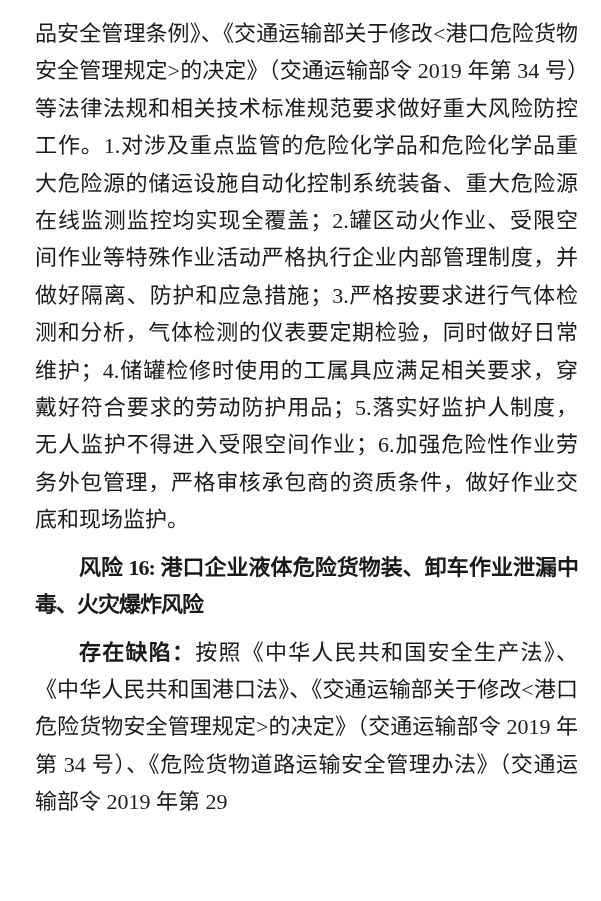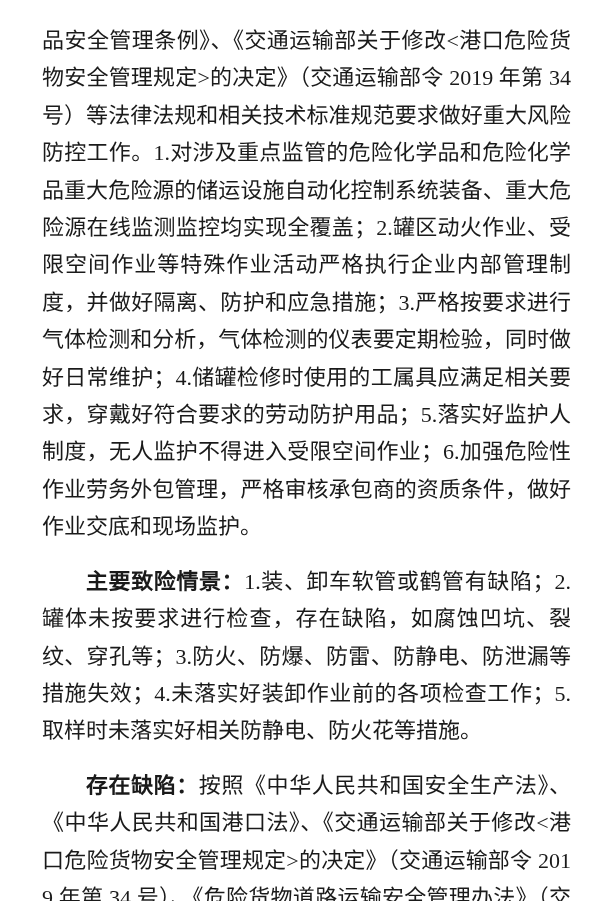--- a/index.html
+++ b/index.html
@@ -15,37 +15,37 @@
     height: 901px;
     padding: 5px 13px 0 25px;
     overflow: hidden;
     background: #ffffff;
     color: #1a1a1a;
     font-family: "Liberation Serif", "DejaVu Serif", serif;
     font-size: 22px;
     line-height: 37.4px;
   }
   .para {
-    margin: 17px;
+    margin: 10px;
     text-align: justify;
     text-justify: inter-ideograph;
     word-break: break-all;
   }
   .indent { text-indent: 2em; }
   .heading {
     font-weight: bold;
     letter-spacing: -1px;
   }
   .bold-label { font-weight: bold; }
 </style>
 </head>
 <body style="background: rgb(255, 255, 255);">
 
 <div class="page" style="background: rgb(255, 255, 255); color: rgb(26, 26, 26);">
 
   <p class="para">品安全管理条例》、《交通运输部关于修改&lt;港口危险货物安全管理规定&gt;的决定》（交通运输部令 2019 年第 34 号）等法律法规和相关技术标准规范要求做好重大风险防控工作。1.对涉及重点监管的危险化学品和危险化学品重大危险源的储运设施自动化控制系统装备、重大危险源在线监测监控均实现全覆盖；2.罐区动火作业、受限空间作业等特殊作业活动严格执行企业内部管理制度，并做好隔离、防护和应急措施；3.严格按要求进行气体检测和分析，气体检测的仪表要定期检验，同时做好日常维护；4.储罐检修时使用的工属具应满足相关要求，穿戴好符合要求的劳动防护用品；5.落实好监护人制度，无人监护不得进入受限空间作业；6.加强危险性作业劳务外包管理，严格审核承包商的资质条件，做好作业交底和现场监护。</p>
 
+  <p class="para indent heading">风险 16: 港口企业液体危险货物装、卸车作业泄漏中毒、火灾爆炸风险</p>
 
-  <p class="para indent"><span class="bold-label">主要致险情景：</span><span>1.装、卸车软管或鹤管有缺陷；2.罐体未按要求进行检查，存在缺陷，如腐蚀凹坑、裂纹、穿孔等；3.防火、防爆、防雷、防静电、防泄漏等措施失效；4.未落实好装卸作业前的各项检查工作；5.取样时未落实好相关防静电、防火花等措施。</span></p>
 
   <p class="para indent"><span class="bold-label">存在缺陷：</span><span>按照《中华人民共和国安全生产法》、《中华人民共和国港口法》、《交通运输部关于修改&lt;港口危险货物安全管理规定&gt;的决定》（交通运输部令 2019 年第 34 号）、《危险货物道路运输安全管理办法》（交通运输部令 2019 年第 29</span></p>
 
 </div>
 
 </body></html>

